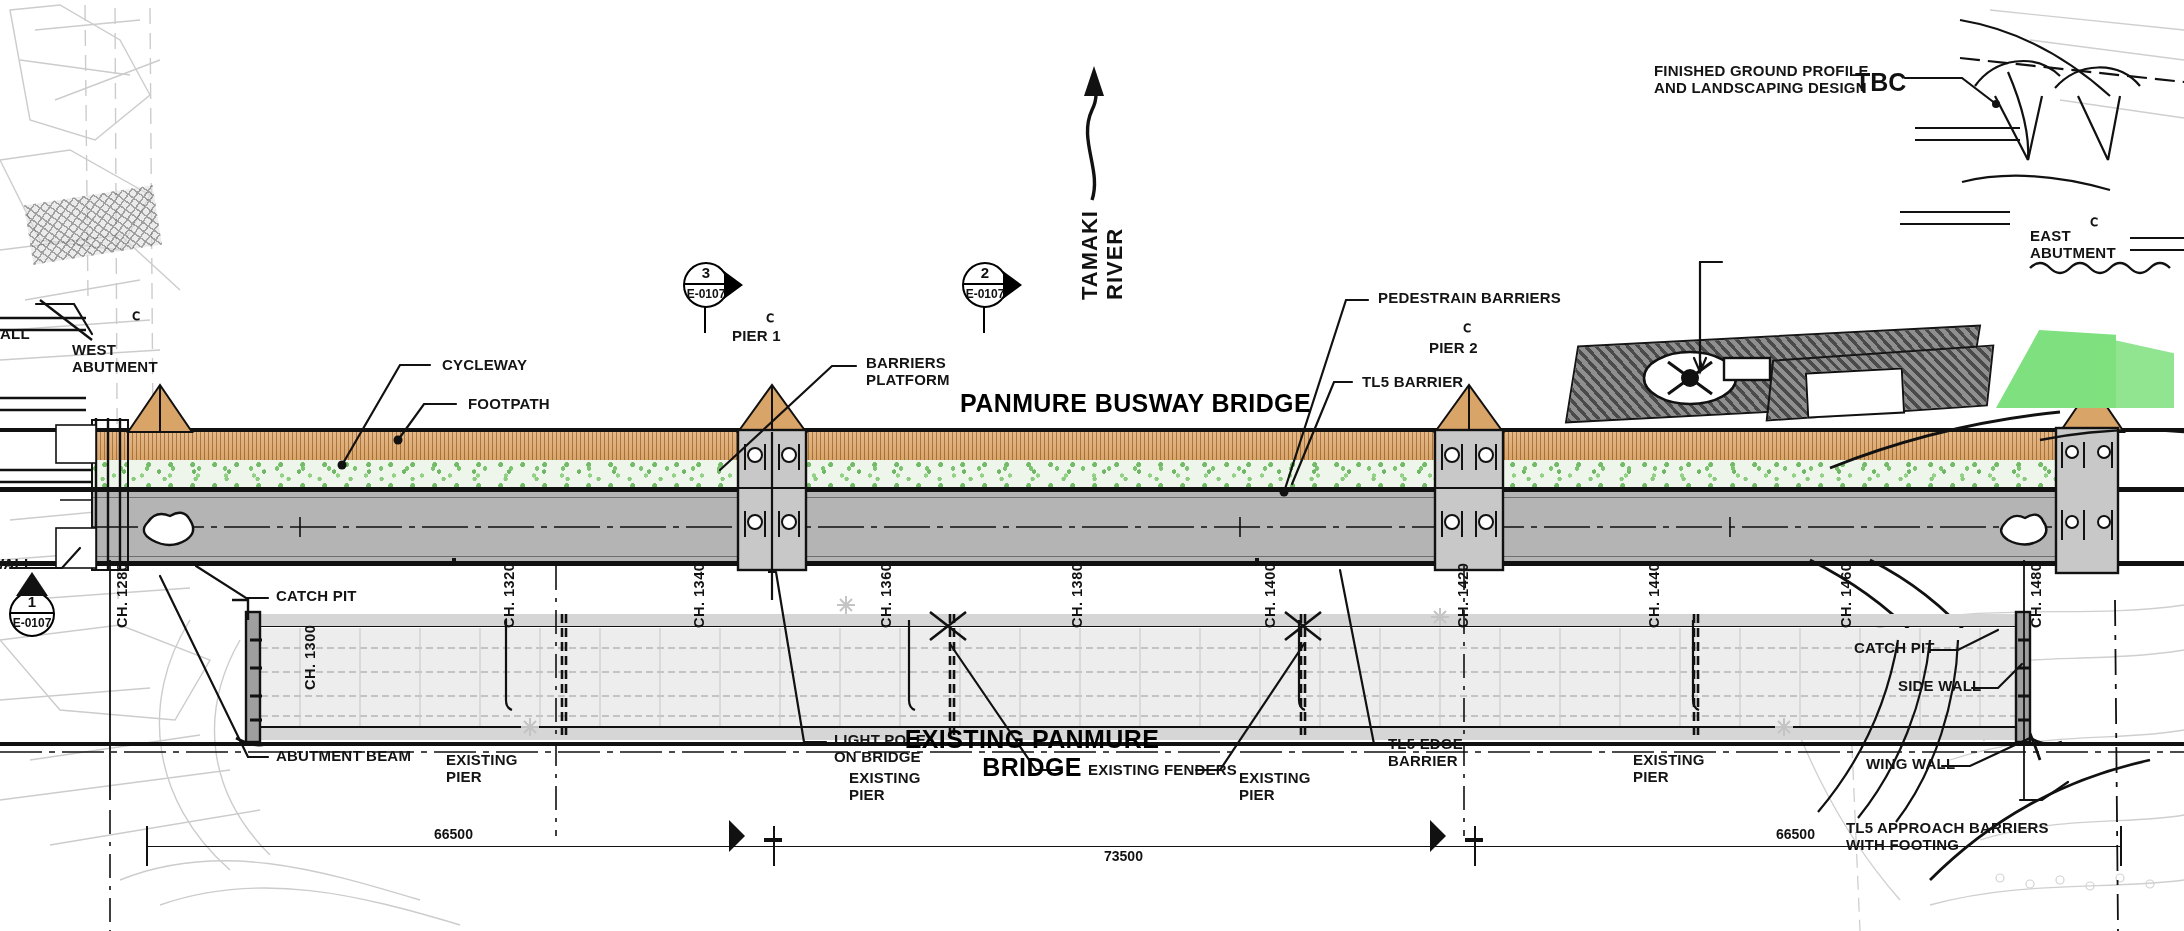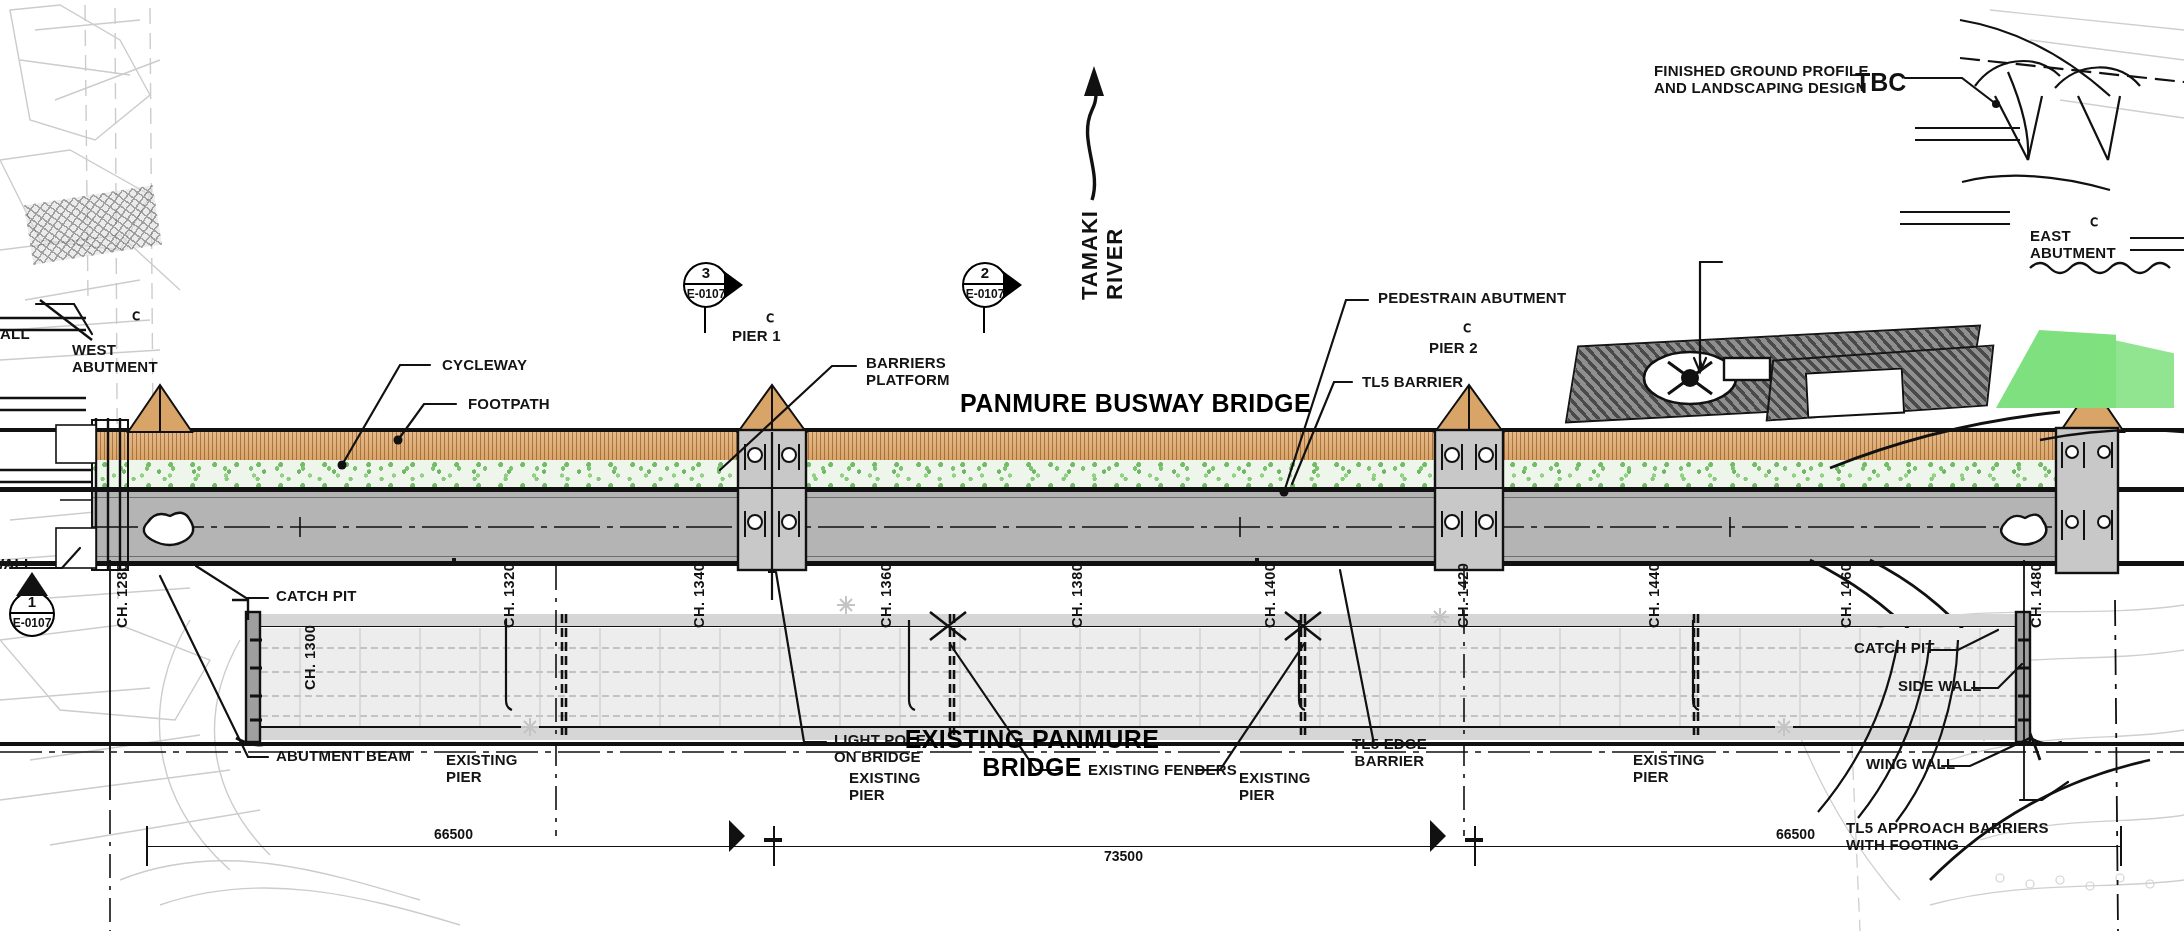--- a/index.html
+++ b/index.html
@@ -444,21 +444,21 @@
   <div class="lbl" style="left:468px;top:396px;">FOOTPATH</div>
 
   <div class="cl" style="left:766px;top:308px;">ⅽ</div>
   <div class="lbl ctr" style="left:732px;top:328px;width:80px;">PIER 1</div>
 
   <div class="lbl" style="left:866px;top:355px;">BARRIERS
 PLATFORM</div>
 
   <div class="title" style="left:960px;top:390px;width:340px;">PANMURE BUSWAY BRIDGE</div>
 
-  <div class="lbl" style="left:1378px;top:290px;">PEDESTRAIN ABUTMENT</div>
+  <div class="lbl" style="left:1378px;top:290px;">PEDESTRAIN BARRIERS</div>
   <div class="lbl" style="left:1362px;top:374px;">TL5 BARRIER</div>
 
   <div class="cl" style="left:1463px;top:318px;">ⅽ</div>
   <div class="lbl ctr" style="left:1429px;top:340px;width:80px;">PIER 2</div>
 
 
   <div class="rot" style="position:absolute;left:1078px;top:300px;font-size:22px;font-weight:700;
               letter-spacing:1px;white-space:pre;line-height:1.12;">TAMAKI
 RIVER</div>
 
@@ -490,21 +490,21 @@
   <div class="lbl" style="left:276px;top:748px;">ABUTMENT BEAM</div>
 
   <div class="lbl" style="left:834px;top:732px;">LIGHT POLE
 ON BRIDGE</div>
 
   <div class="title" style="left:862px;top:726px;width:340px;">EXISTING PANMURE
 BRIDGE</div>
 
   <div class="lbl" style="left:1064px;top:762px;margin-left:24px;">EXISTING FENDERS</div>
 
-  <div class="lbl" style="left:1352px;top:736px;text-align:center;">TL5 EDGE
+  <div class="lbl" style="left:1388px;top:736px;">TL5 EDGE
 BARRIER</div>
 
   <div class="lbl ctr" style="left:446px;top:752px;width:120px;">EXISTING
 PIER</div>
   <div class="lbl ctr" style="left:849px;top:770px;width:120px;">EXISTING
 PIER</div>
   <div class="lbl ctr" style="left:1239px;top:770px;width:120px;">EXISTING
 PIER</div>
   <div class="lbl ctr" style="left:1633px;top:752px;width:120px;">EXISTING
 PIER</div>

